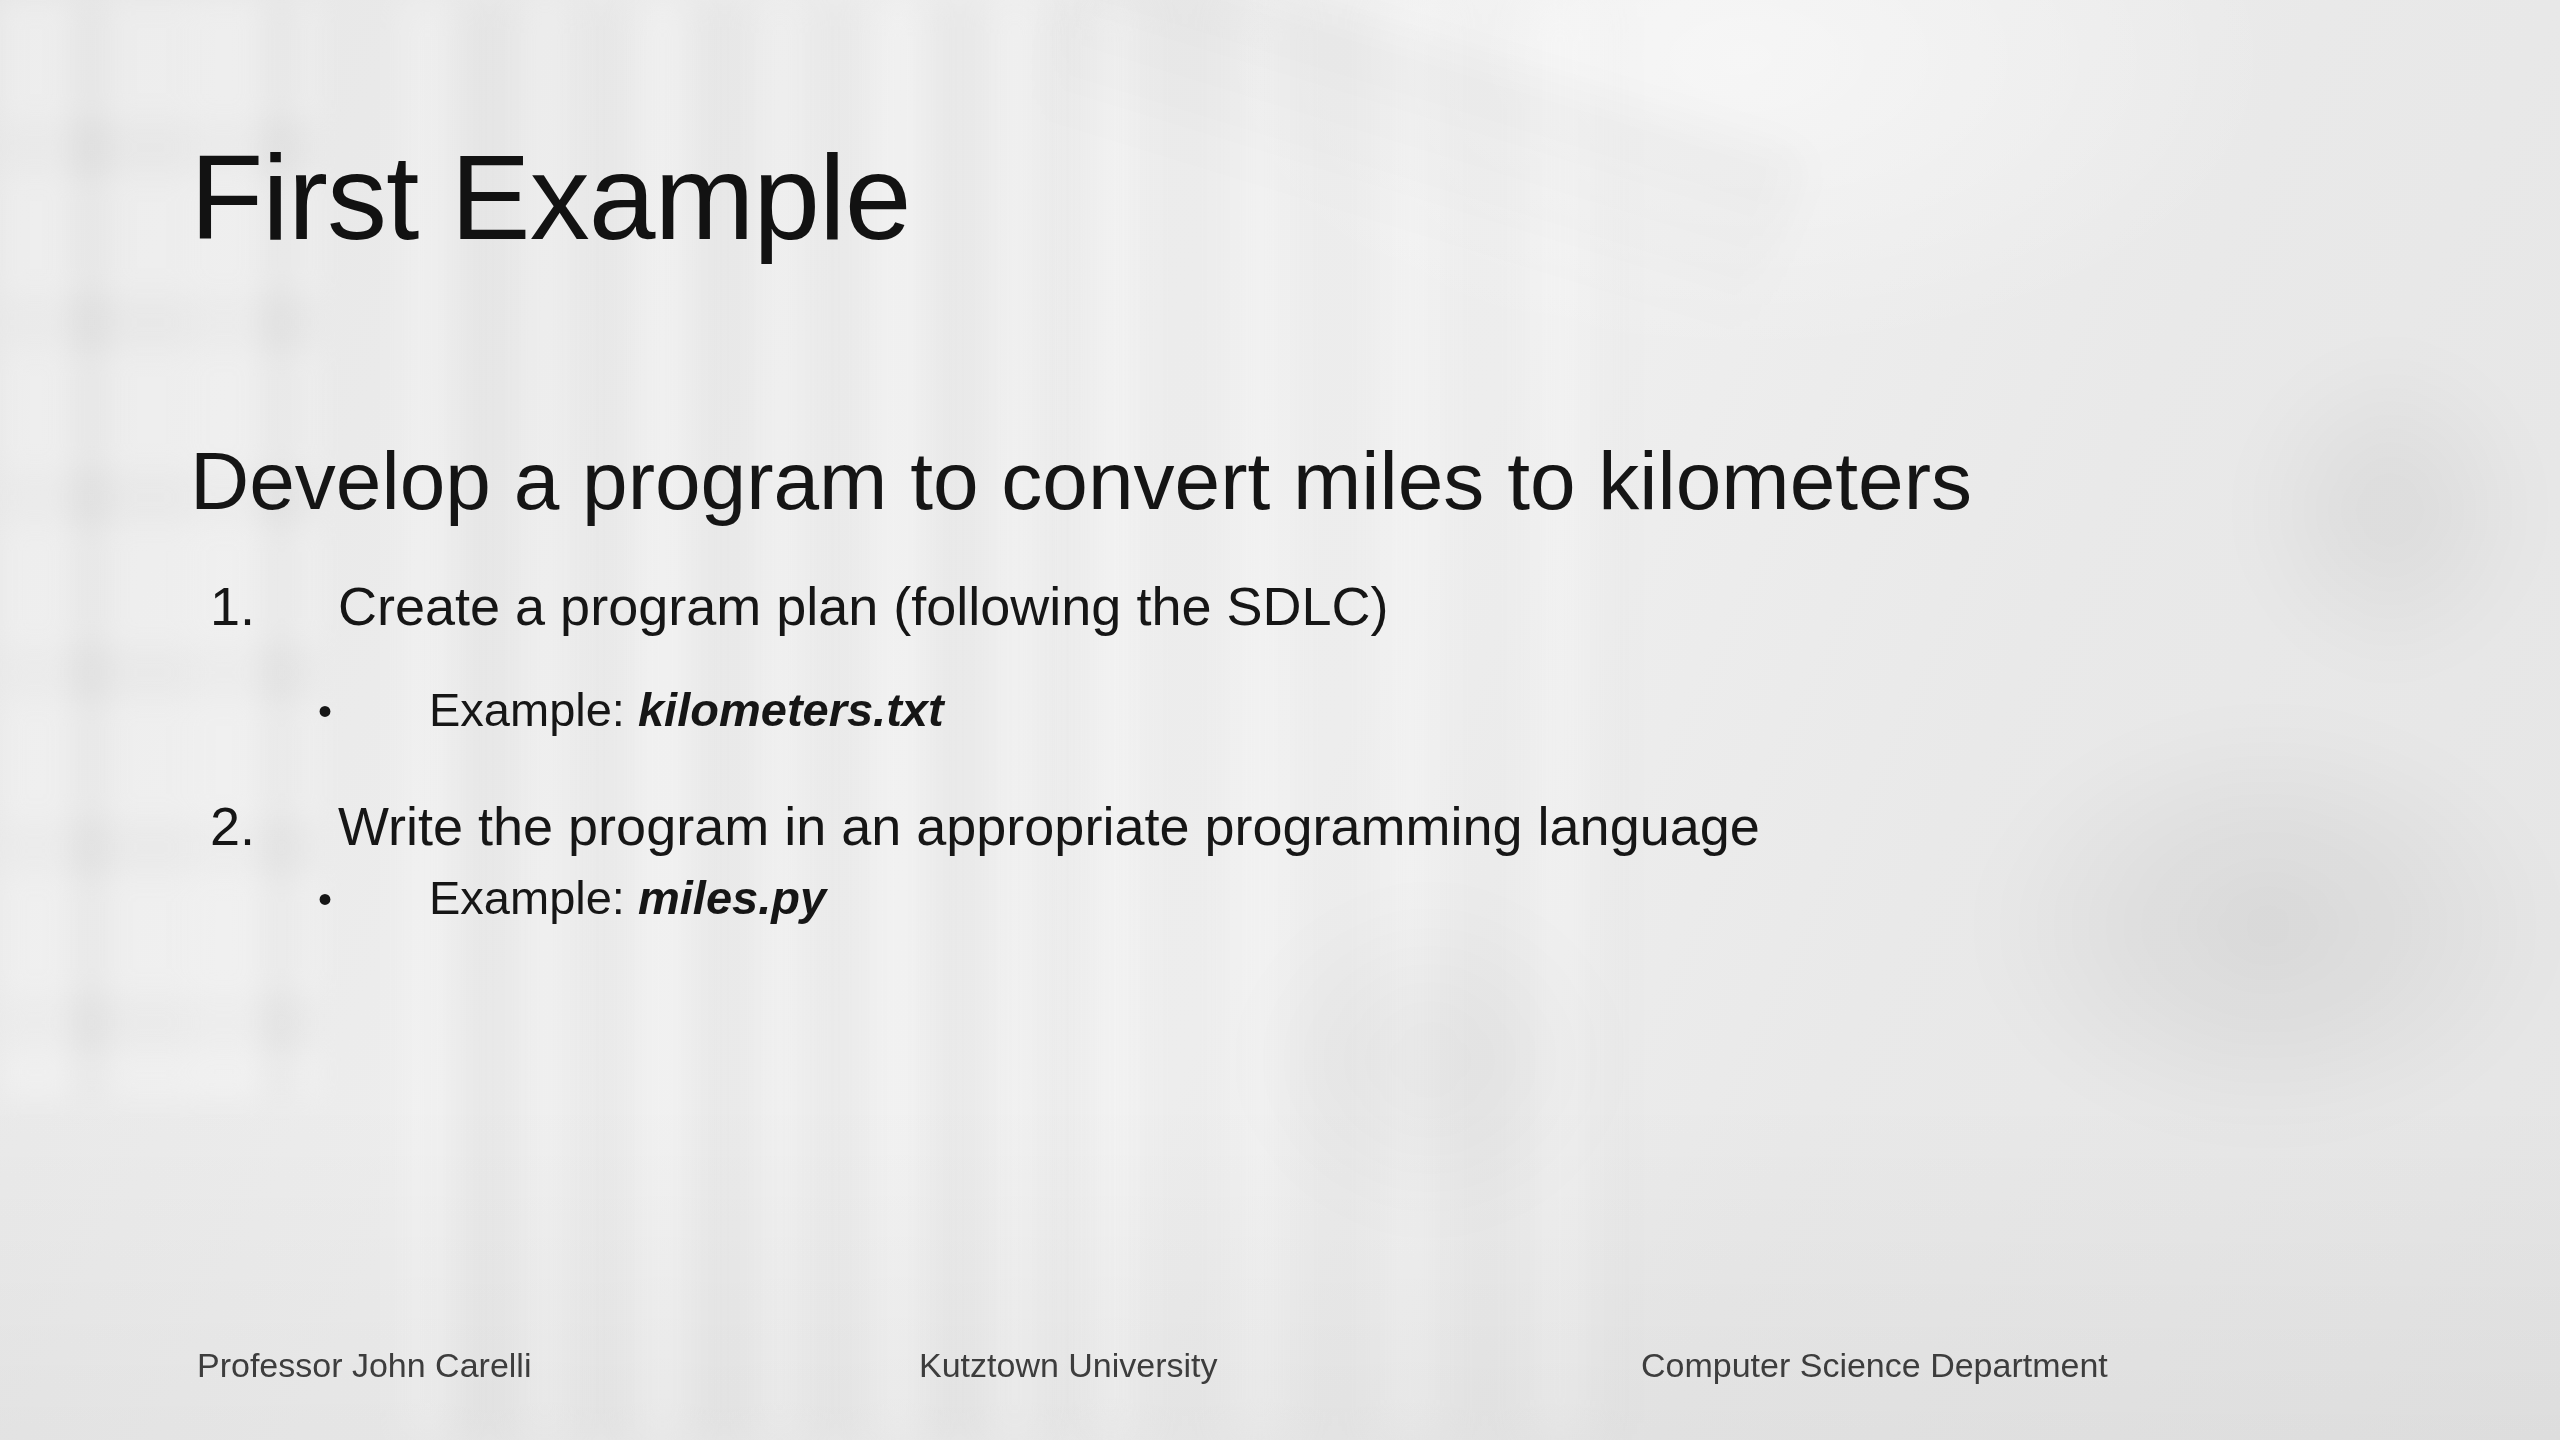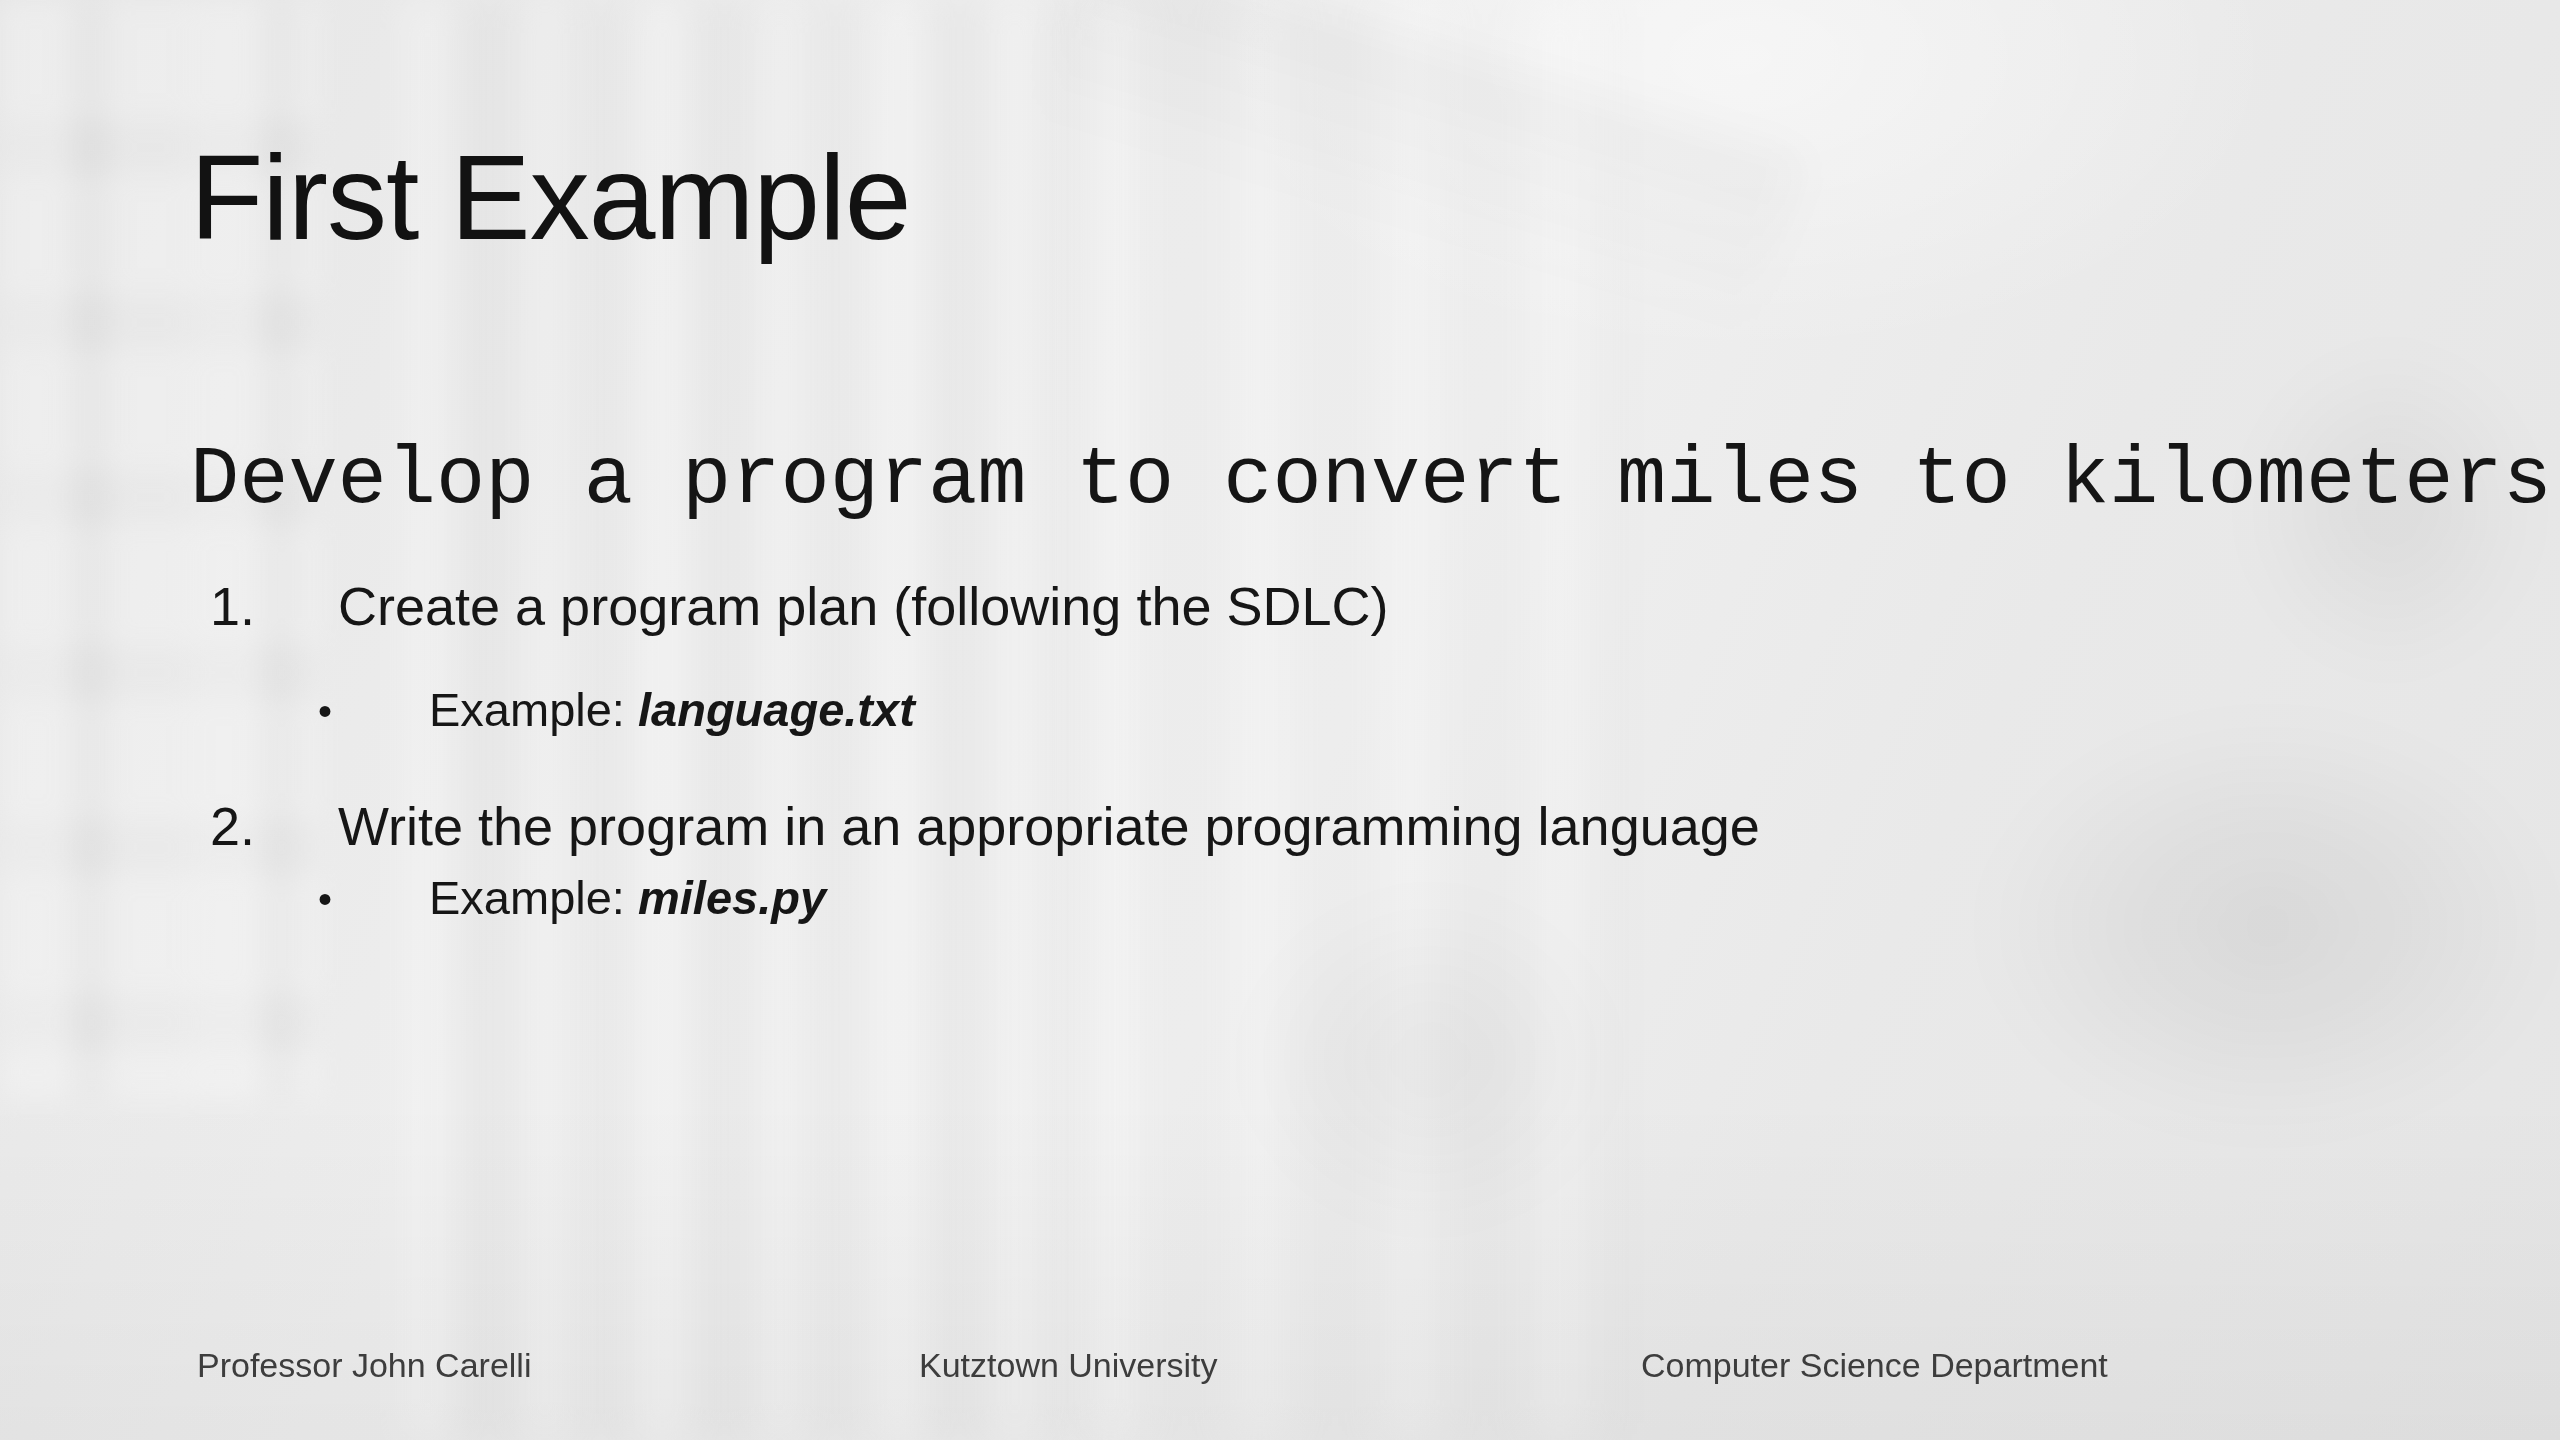--- a/index.html
+++ b/index.html
@@ -92,21 +92,20 @@
   }
   .heading {
     position: absolute;
     left: 190px;
     top: 432px;
     font-size: 82px;
     font-weight: 400;
     line-height: 1.2;
     color: #151515;
     white-space: nowrap;
-    font-family: Liberation Mono, monospace;
   }
   .num-item {
     position: absolute;
     left: 210px;
     font-size: 54px;
     line-height: 1.2;
     color: #161616;
     white-space: nowrap;
   }
   .num-item .num {
@@ -168,21 +167,21 @@
 
   <div class="title">First Example</div>
 
   <div class="heading">Develop a program to convert miles to kilometers</div>
 
   <div class="num-item item-1">
     <span class="num">1.</span><span>Create a program plan (following the SDLC)</span>
   </div>
 
   <div class="sub-item sub-1">
-    <span class="bullet">•</span><span>Example: </span><span class="filename">language.txt</span>
+    <span class="bullet">•</span><span>Example: </span><span class="filename">kilometers.txt</span>
   </div>
 
   <div class="num-item item-2">
     <span class="num">2.</span><span>Write the program in an appropriate programming language</span>
   </div>
 
   <div class="sub-item sub-2">
     <span class="bullet">•</span><span>Example: </span><span class="filename">miles.py</span>
   </div>
 

